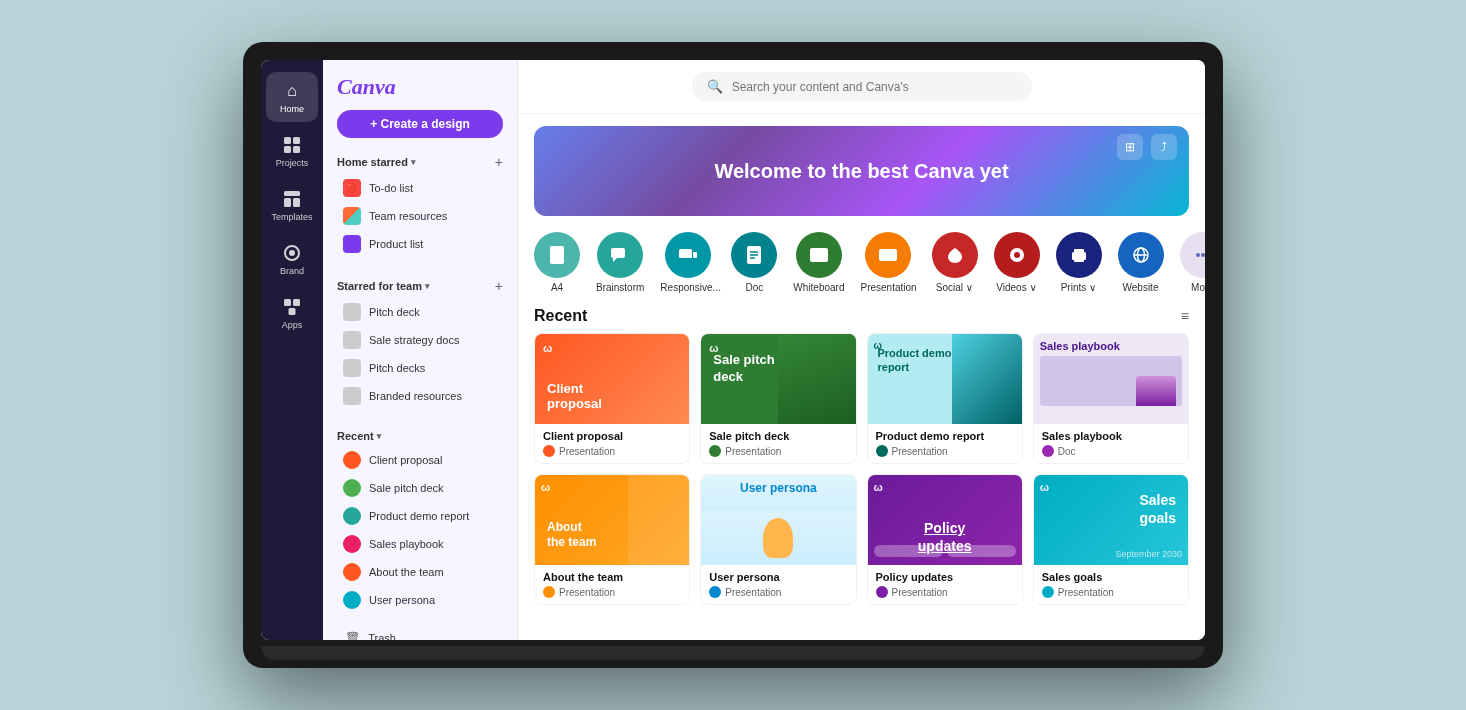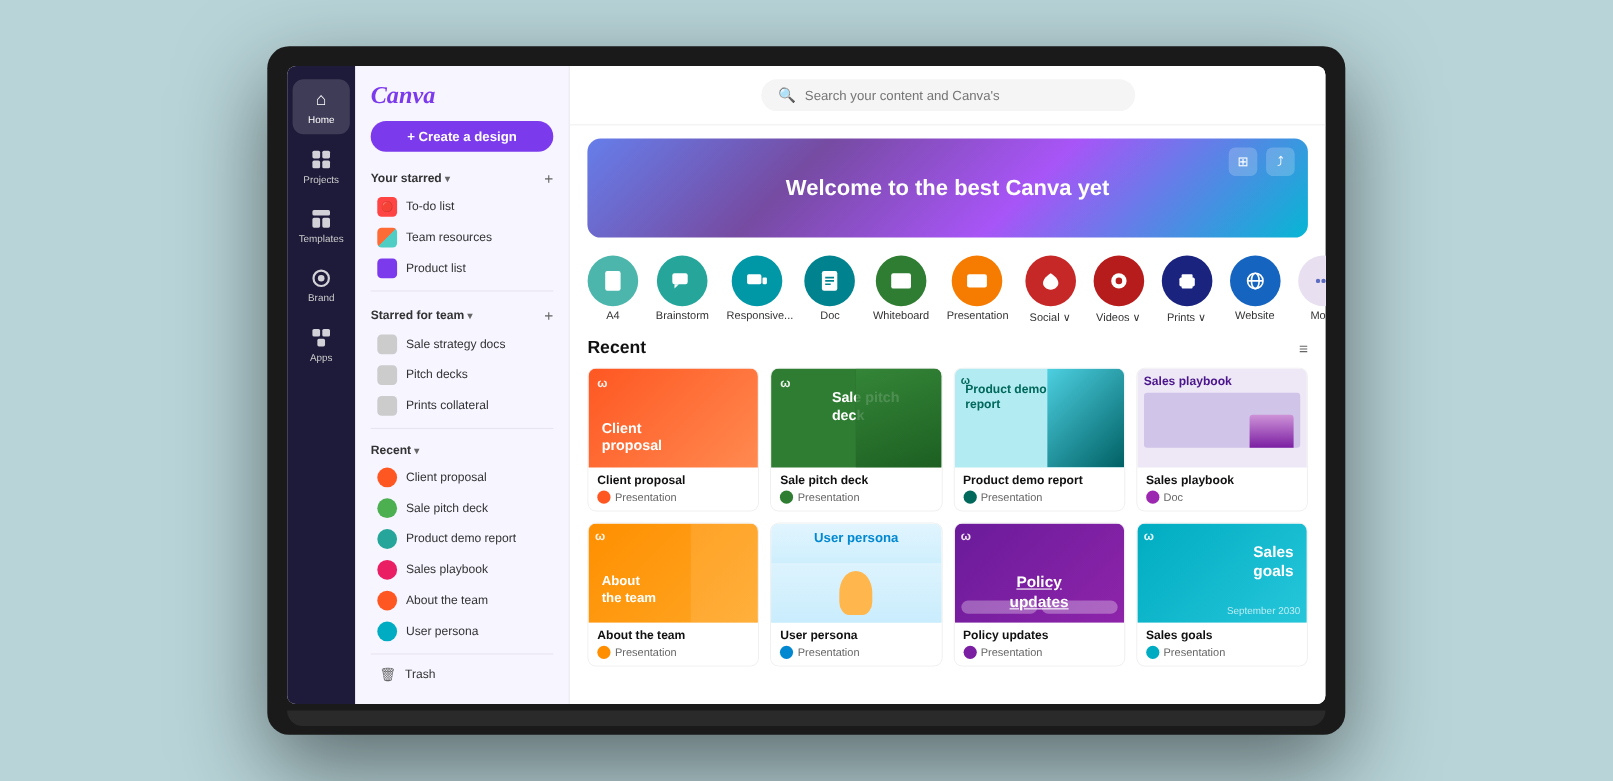--- a/index.html
+++ b/index.html
@@ -391,21 +391,21 @@
     </div>
 
     <div class="left-panel">
       <div class="left-panel-header">
         <div class="canva-logo">Canva</div>
         <button class="create-btn">+ Create a design</button>
       </div>
 
       <div class="section-header">
         <div class="section-title">
-          <span>Your starred</span>
+          <span>Home starred</span>
           <span class="arrow">▾</span>
         </div>
         <span class="section-add">+</span>
       </div>
       <div class="nav-item">
         <div class="nav-icon red" style="color:#fff;font-size:9px;">🔴</div>
         <span>To-do list</span>
       </div>
       <div class="nav-item">
         <div class="nav-icon" style="background:linear-gradient(135deg,#ff6b35 50%,#4ecdc4 50%);width:18px;height:18px;border-radius:4px;"></div>
@@ -420,29 +420,33 @@
 
       <div class="section-header">
         <div class="section-title">
           <span>Starred for team</span>
           <span class="arrow">▾</span>
         </div>
         <span class="section-add">+</span>
       </div>
       <div class="nav-item">
         <div class="nav-icon gray"></div>
+        <span>Pitch deck</span>
+      </div>
+      <div class="nav-item">
+        <div class="nav-icon gray"></div>
         <span>Sale strategy docs</span>
       </div>
       <div class="nav-item">
         <div class="nav-icon gray"></div>
         <span>Pitch decks</span>
       </div>
       <div class="nav-item">
         <div class="nav-icon gray"></div>
-        <span>Prints collateral</span>
+        <span>Branded resources</span>
       </div>
 
       <div class="divider"></div>
 
       <div class="section-header">
         <div class="section-title">
           <span>Recent</span>
           <span class="arrow">▾</span>
         </div>
       </div>
@@ -615,21 +619,21 @@
             <div class="card-meta">
               <span style="width:12px;height:12px;border-radius:50%;background:#ff5722;display:inline-block;"></span>
               <span>Presentation</span>
             </div>
           </div>
         </div>
 
         <div class="card">
           <div class="card-thumbnail" style="background:#2e7d32;position:relative;">
             <div style="color:rgba(255,255,255,0.9);font-size:11px;font-weight:800;padding:8px;position:absolute;top:0;left:0;">ω</div>
-            <div style="color:#fff;font-size:13px;font-weight:700;padding:8px;position:absolute;top:10px;left:4px;line-height:1.3;margin-left:43px;">Sale pitch<br>deck</div>
+            <div style="color:#fff;font-size:13px;font-weight:700;padding:8px;position:absolute;top:10px;left:4px;line-height:1.3;">Sale pitch<br>deck</div>
             <div style="position:absolute;right:0;bottom:0;width:50%;height:100%;background:rgba(0,0,0,0.2);overflow:hidden;">
               <div style="width:100%;height:100%;background:linear-gradient(160deg,#388e3c,#1b5e20);opacity:0.8;"></div>
             </div>
           </div>
           <div class="card-info">
             <div class="card-title">Sale pitch deck</div>
             <div class="card-meta">
               <span style="width:12px;height:12px;border-radius:50%;background:#2e7d32;display:inline-block;"></span>
               <span>Presentation</span>
             </div>

